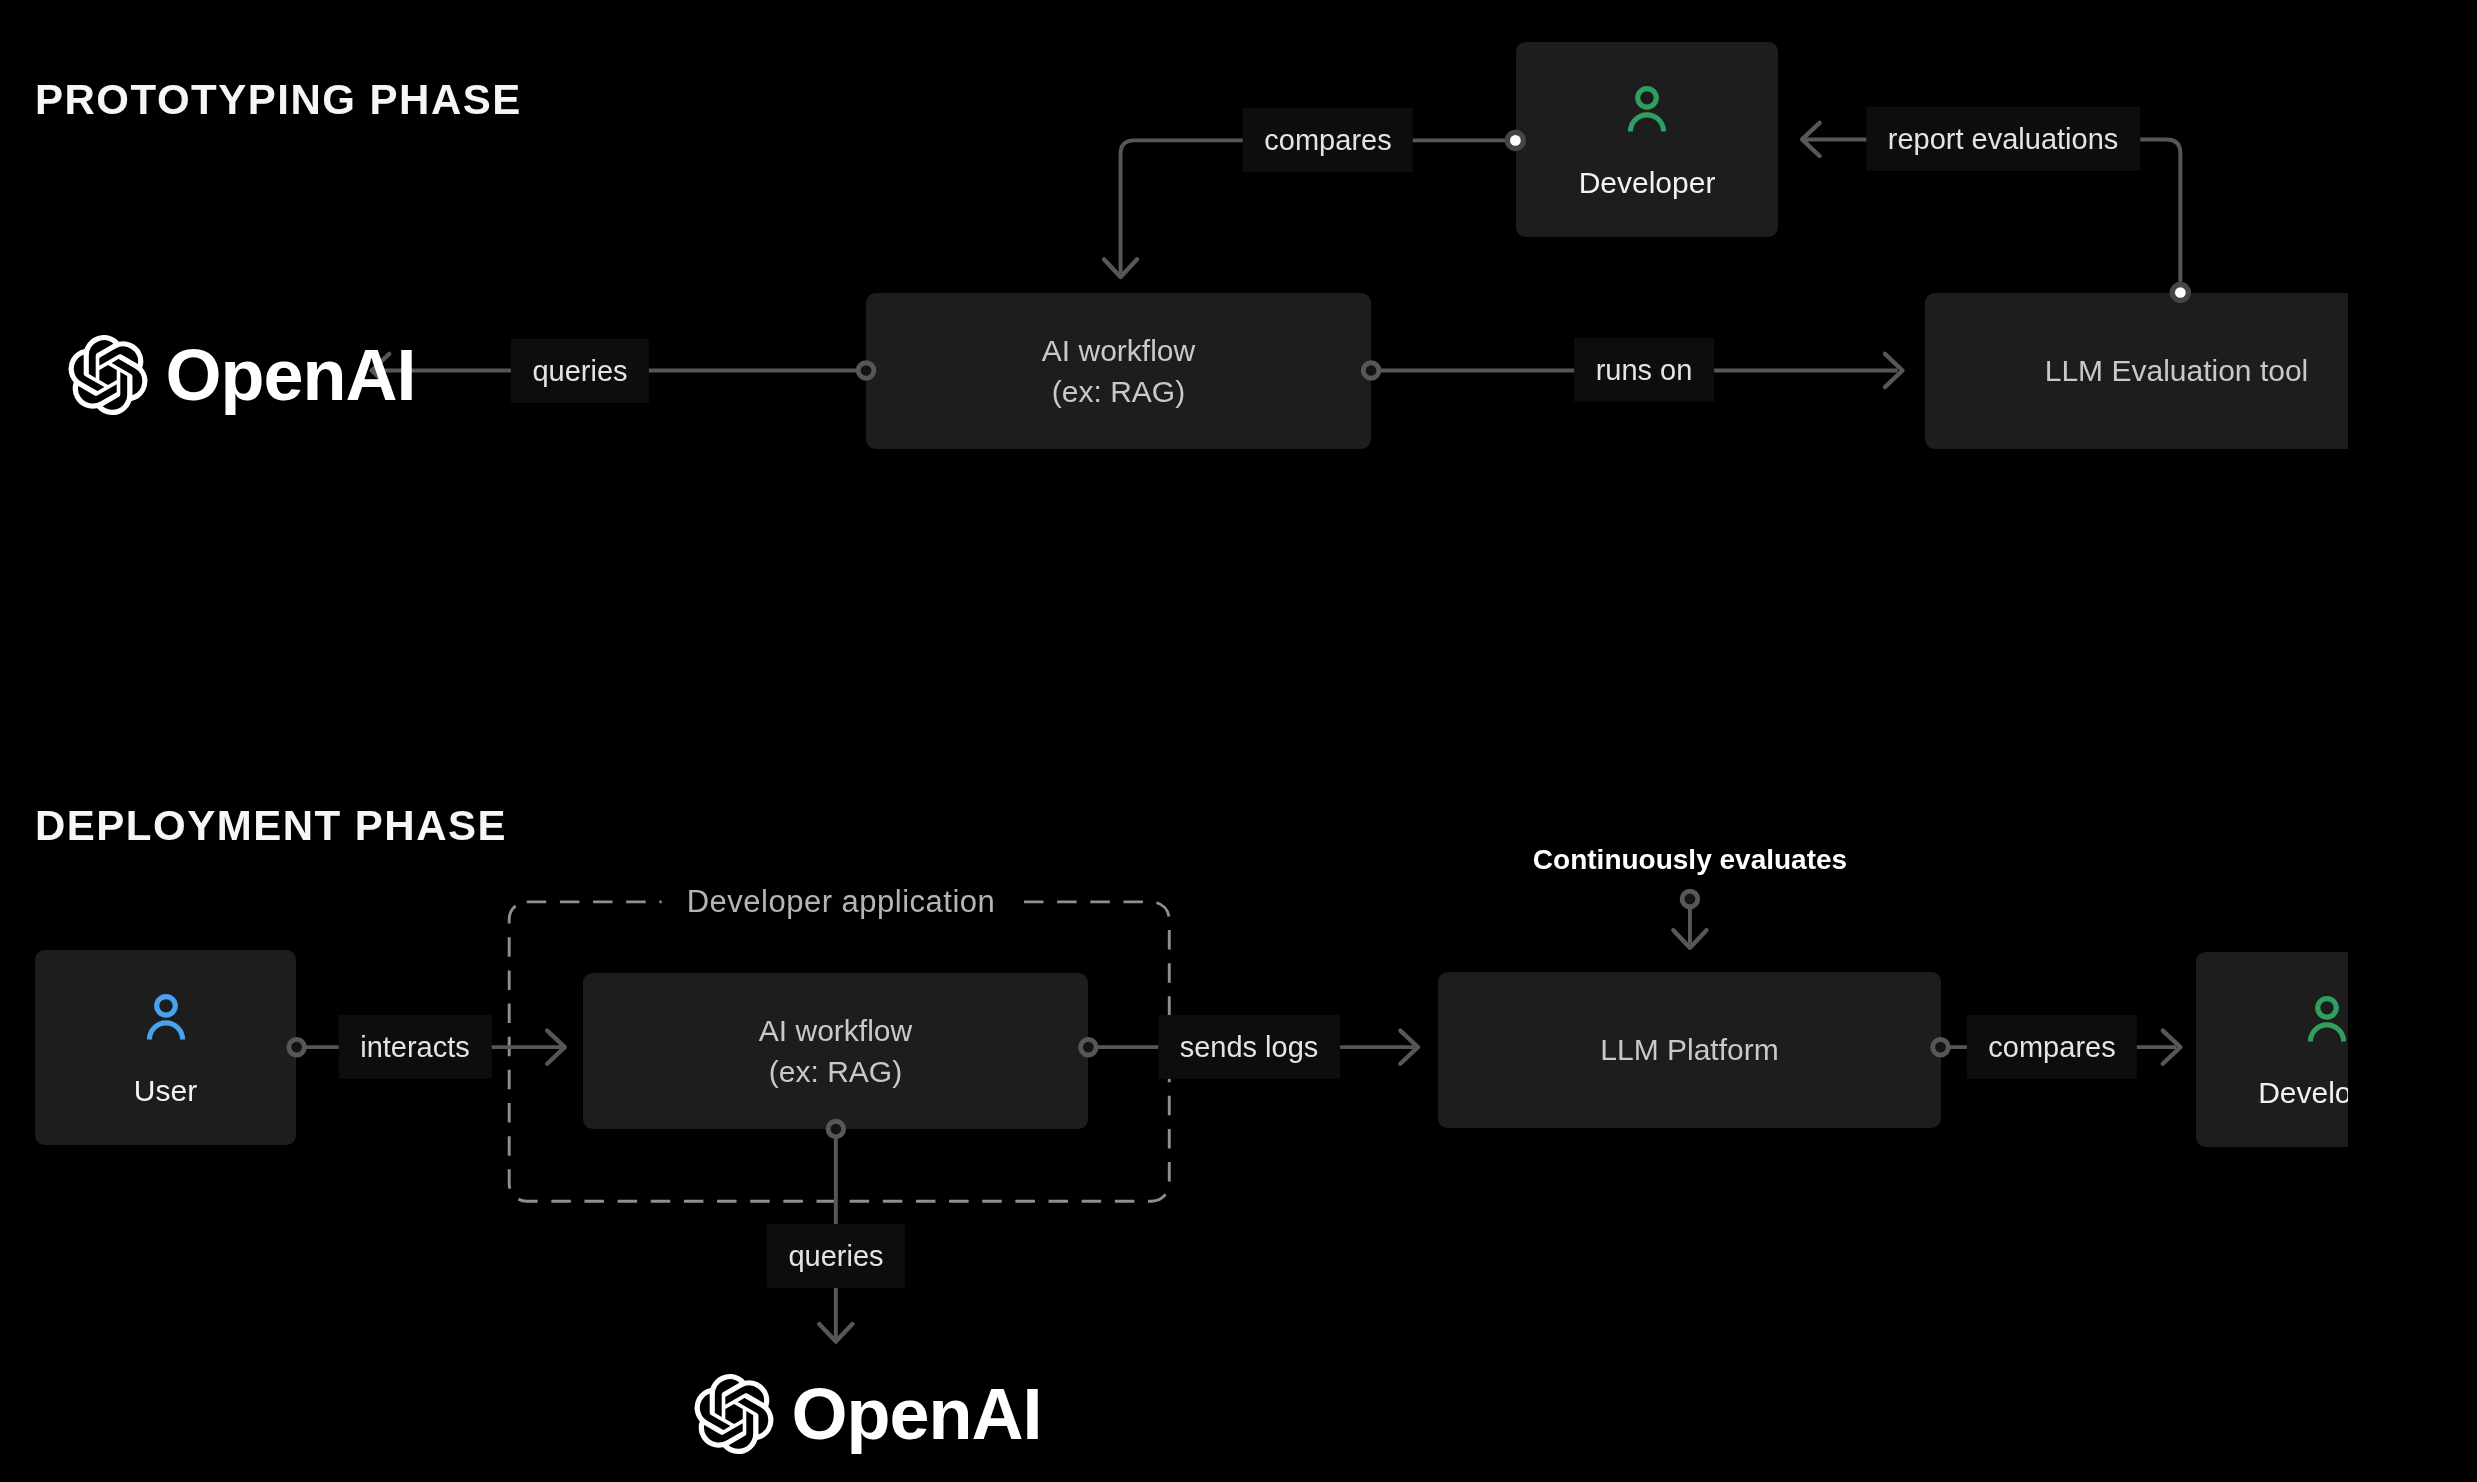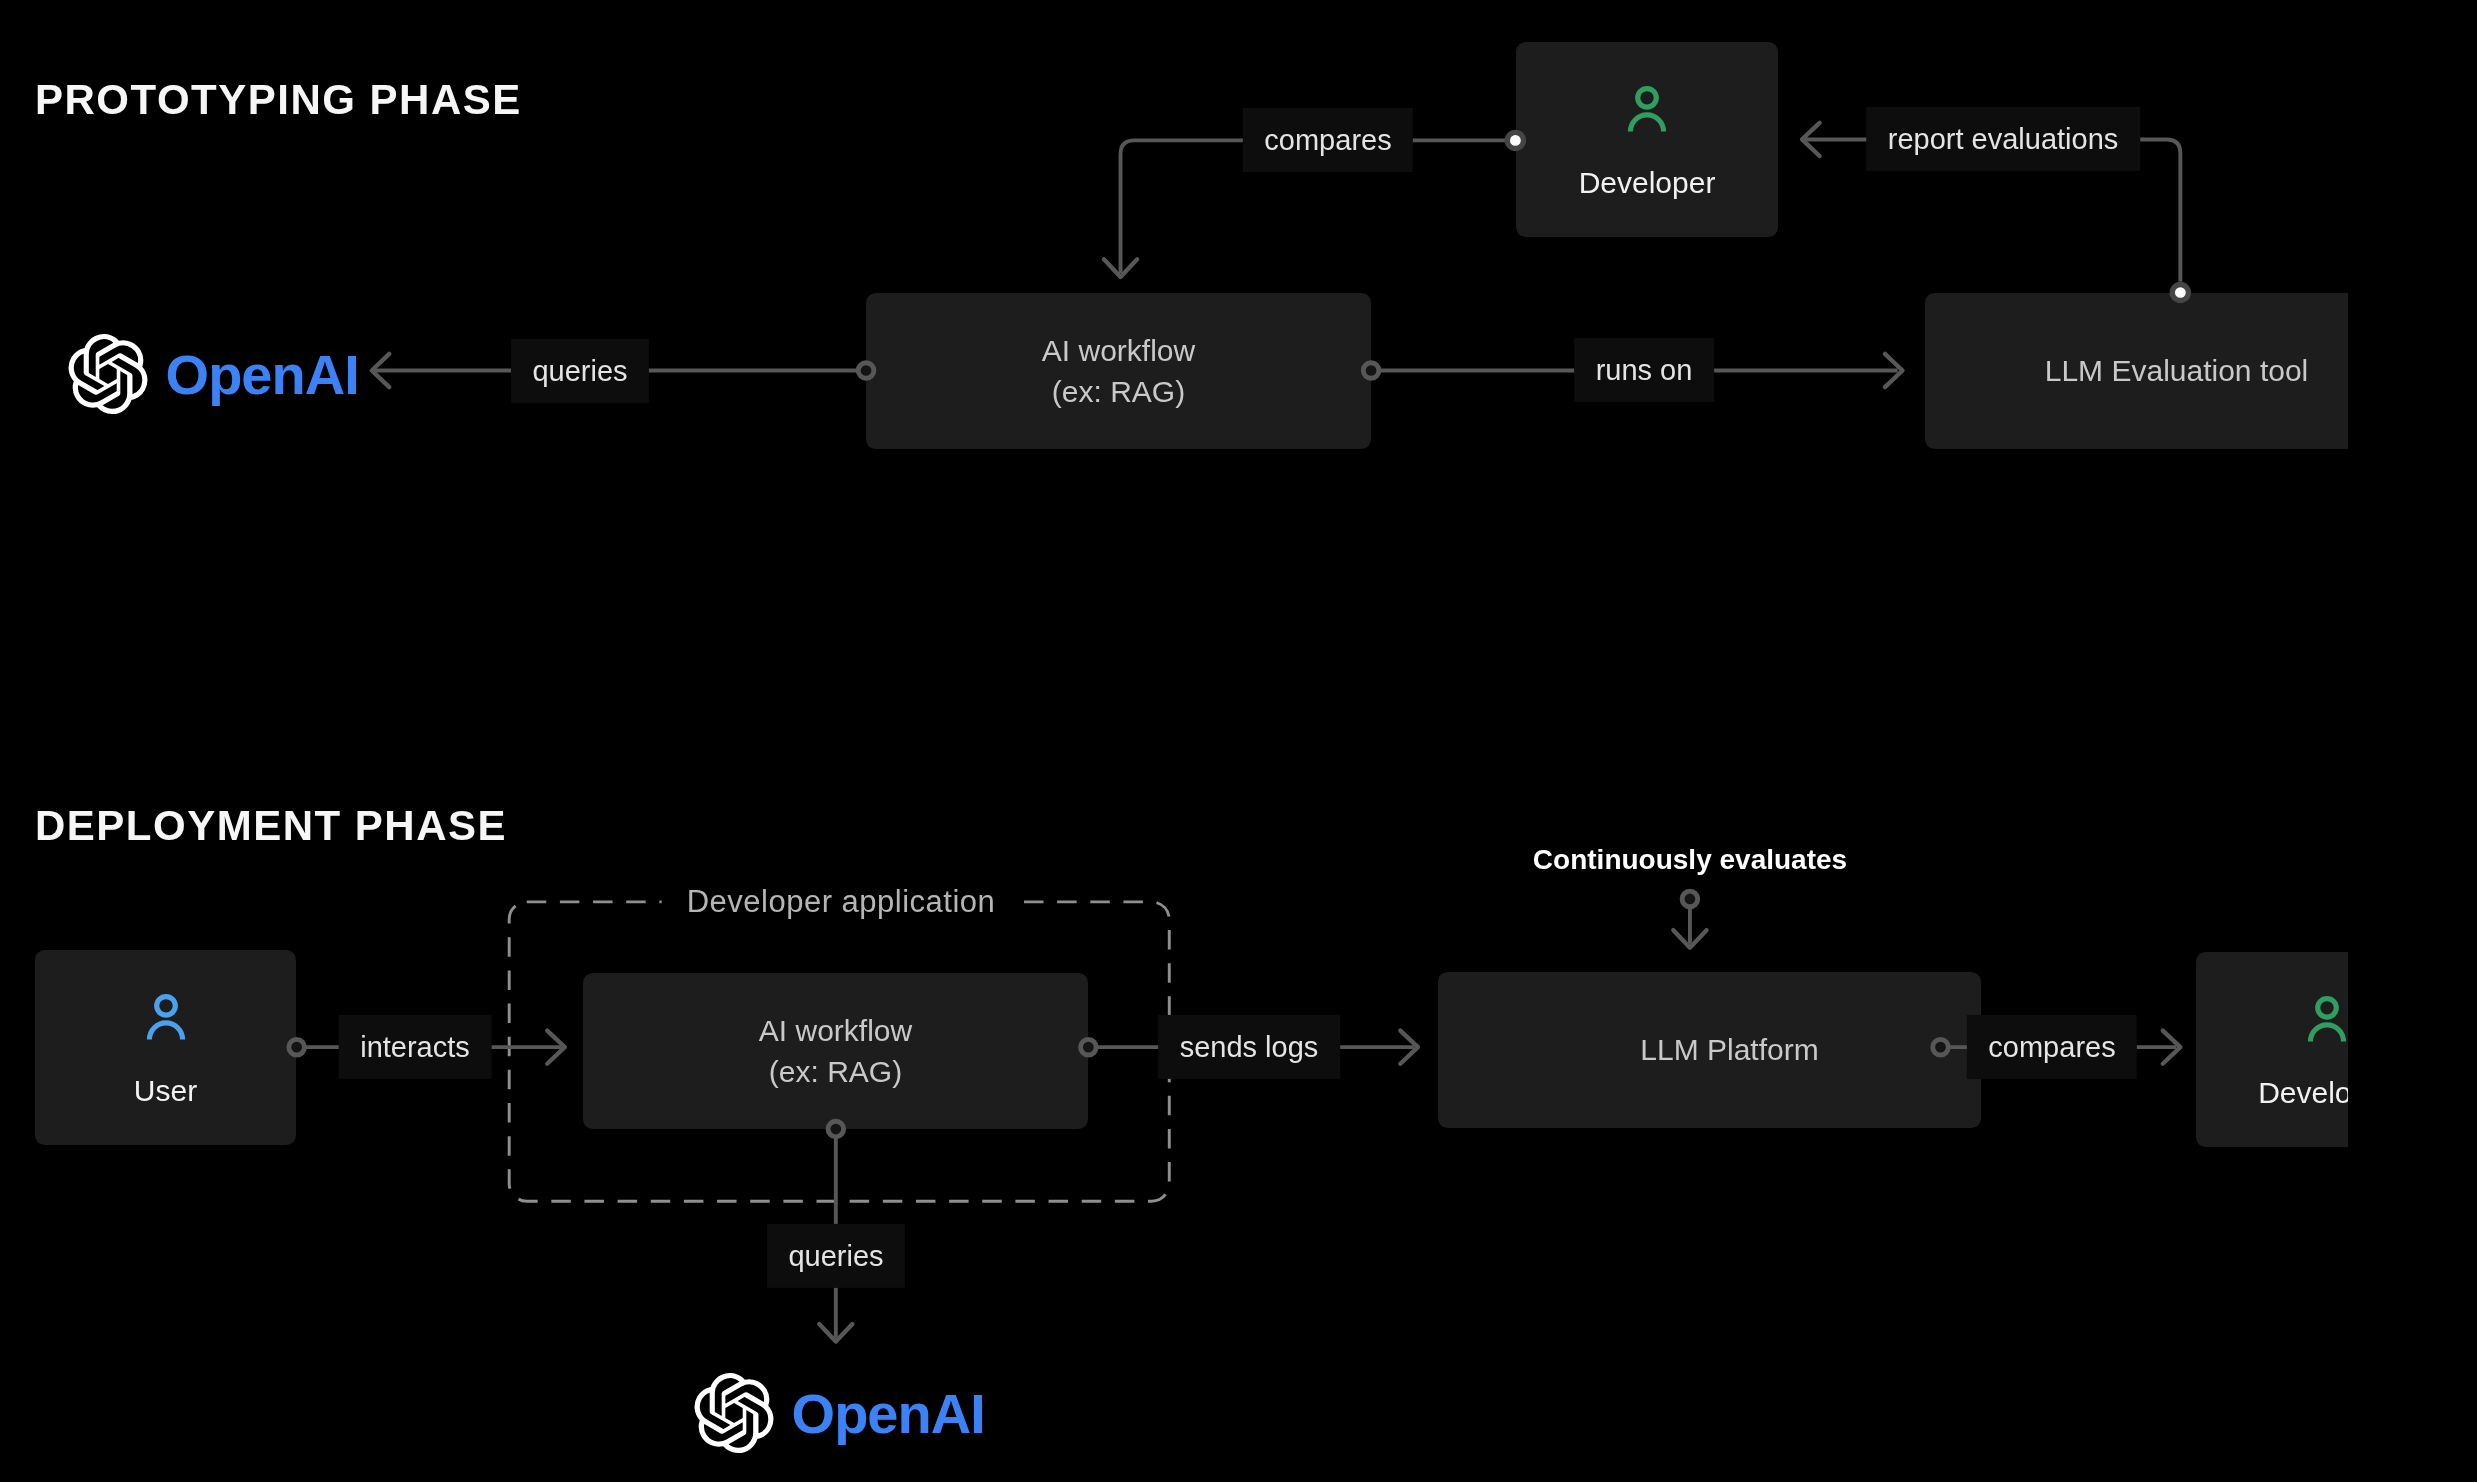--- a/index.html
+++ b/index.html
@@ -28,21 +28,21 @@
     position:absolute;transform:translate(-50%,-50%);background:#000;
     color:#b5b5b5;font-size:31px;letter-spacing:0.5px;padding:2px 25px;
     white-space:nowrap;z-index:3;
   }
   .bold-note{
     position:absolute;transform:translate(-50%,-50%);background:#000;
     color:#ffffff;font-size:28px;font-weight:bold;white-space:nowrap;z-index:3;
   }
   .openai-logo{position:absolute;display:flex;align-items:center;gap:17.6px;z-index:3;}
   .openai-mark-svg{width:80px;height:80px;display:block;}
-  .openai-word{color:#3b82f6;font-size:56px;font-weight:bold;letter-spacing:-1px;white-space:nowrap;}
+  .openai-word{color:#ffffff;font-size:72px;font-weight:bold;letter-spacing:-1px;white-space:nowrap;}
 </style>
 </head>
 <body>
 
 <div id="canvas">
 
   <svg id="wires" width="2477" height="1482" viewBox="0 0 2540 1520">
 
     <rect x="522" y="925" width="677" height="307" rx="18" fill="none" stroke="#8f8f8f" stroke-width="3" stroke-dasharray="20 14"></rect>
 
@@ -139,21 +139,21 @@
     <span class="person-label">User</span>
   </div>
 
   <div class="node" style="left:583px;top:973px;width:505px;height:156px;">
     <div class="tool-text">
       <div>AI workflow</div>
       <div>(ex: RAG)</div>
     </div>
   </div>
 
-  <div class="node" style="left:1438px;top:972px;width:503px;height:156px;padding-left:40px;">
+  <div class="node" style="left:1438px;top:972px;width:503px;height:156px;">
     <span class="tool-text">LLM Platform</span>
   </div>
 
   <div class="node person" style="left:2196px;top:952px;width:261px;height:195px;">
     <svg class="person-icon-svg" viewBox="0 0 24 24" fill="none" stroke="#2f9e5f" stroke-width="2">
       <circle cx="12" cy="7.3" r="3.6"></circle>
       <path d="M5.6 20.3 a6.4 6.4 0 0 1 12.8 0"></path>
     </svg>
     <span class="person-label">Developer</span>
   </div>

